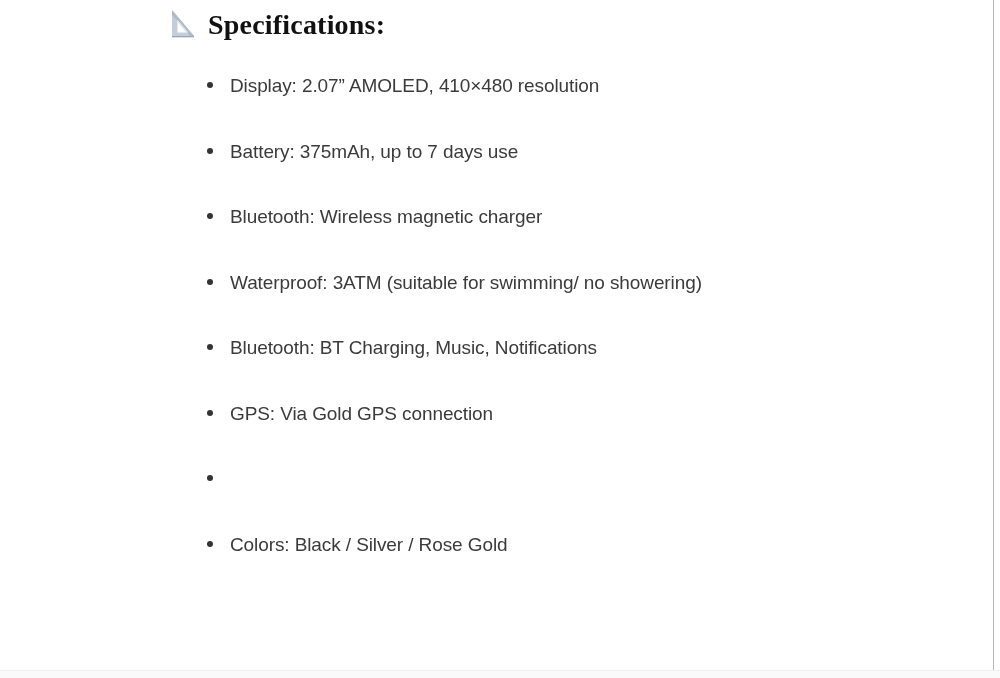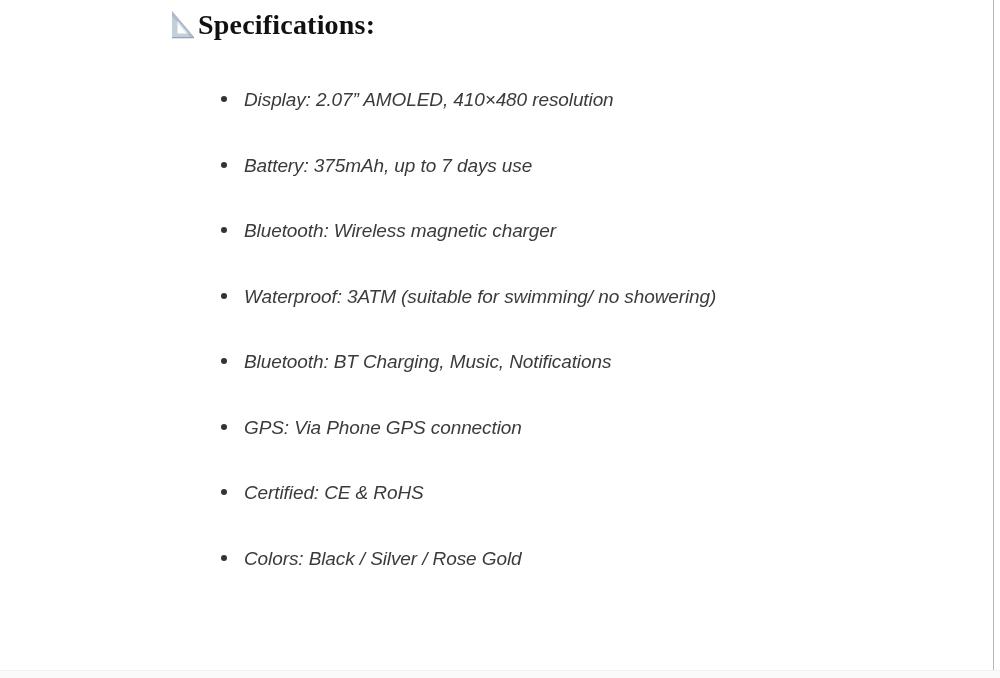--- a/index.html
+++ b/index.html
@@ -42,21 +42,22 @@
     width: 1000px;
     height: 678px;
   }
 
   
   .heading-row {
     position: absolute;
     left: 168px;
     top: 8px;
     display: flex;
-    align-items: center;
+    align-items: flex-start;
+    gap: 10px;
   }
   .heading-icon {
     width: 30px;
     height: 32px;
     display: block;
     flex: 0 0 auto;
   }
   .heading-text {
     font-family: "Liberation Serif", serif;
     font-size: 28px;
@@ -65,25 +66,24 @@
     letter-spacing: 0.2px;
     line-height: 34px;
     white-space: nowrap;
   }
 
   
   .spec-list {
     position: absolute;
     left: 203px;
     top: 74px;
-    margin: 14px;
+    margin: 0;
     padding: 0;
     list-style: none;
     width: 780px;
-    font-style: italic;
   }
   .spec-item {
     position: relative;
     height: 65.5px;
     padding-left: 27px;
     display: flex;
     align-items: flex-start;
   }
   .spec-bullet {
     position: absolute;
@@ -142,25 +142,24 @@
     <li class="spec-item">
       <span class="spec-bullet"></span>
       <span class="spec-text">Waterproof: 3ATM (suitable for swimming/ no showering)</span>
     </li>
     <li class="spec-item">
       <span class="spec-bullet"></span>
       <span class="spec-text">Bluetooth: BT Charging, Music, Notifications</span>
     </li>
     <li class="spec-item">
       <span class="spec-bullet"></span>
-      <span class="spec-text">GPS: Via Phone GPS connection</span>
+      <span class="spec-text">GPS: Via Gold GPS connection</span>
     </li>
     <li class="spec-item">
       <span class="spec-bullet"></span>
-      <span class="spec-text">Certified: CE &amp; RoHS</span>
     </li>
     <li class="spec-item">
       <span class="spec-bullet"></span>
       <span class="spec-text">Colors: Black / Silver / Rose Gold</span>
     </li>
   </ul>
 
   <div class="page-edge-right"></div>
   <div class="page-edge-bottom"></div>
 </div>

